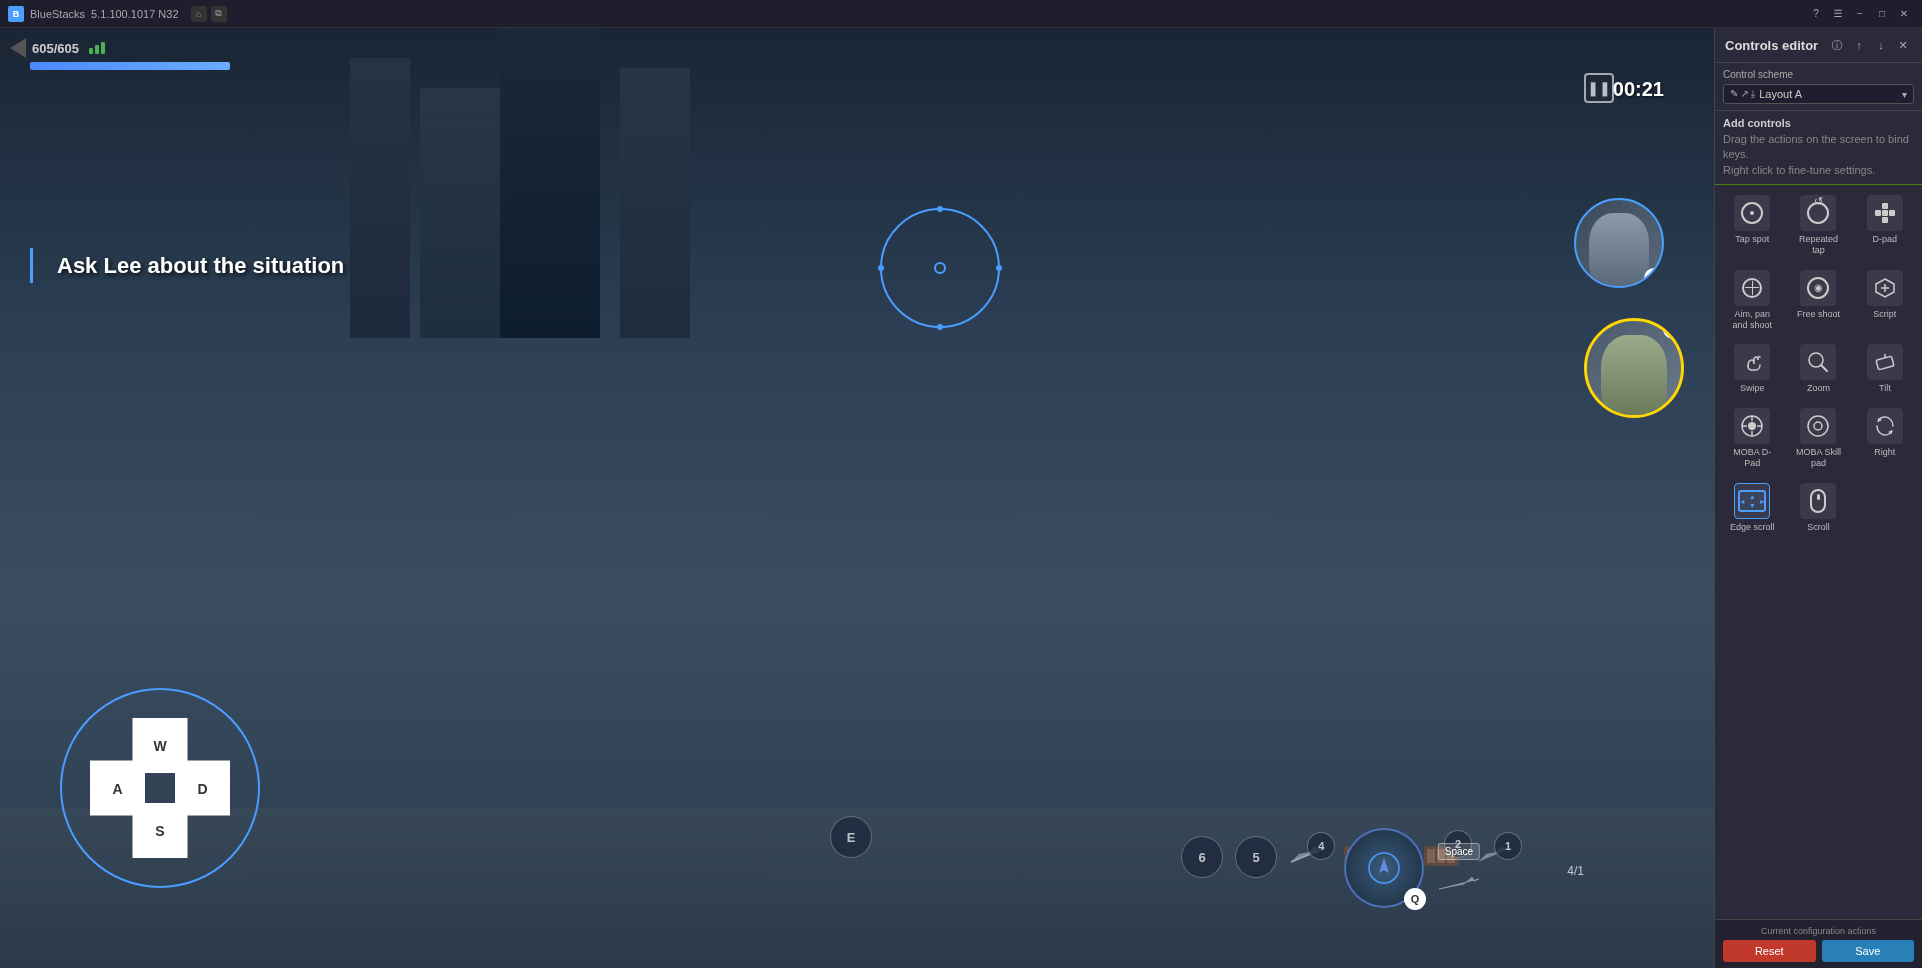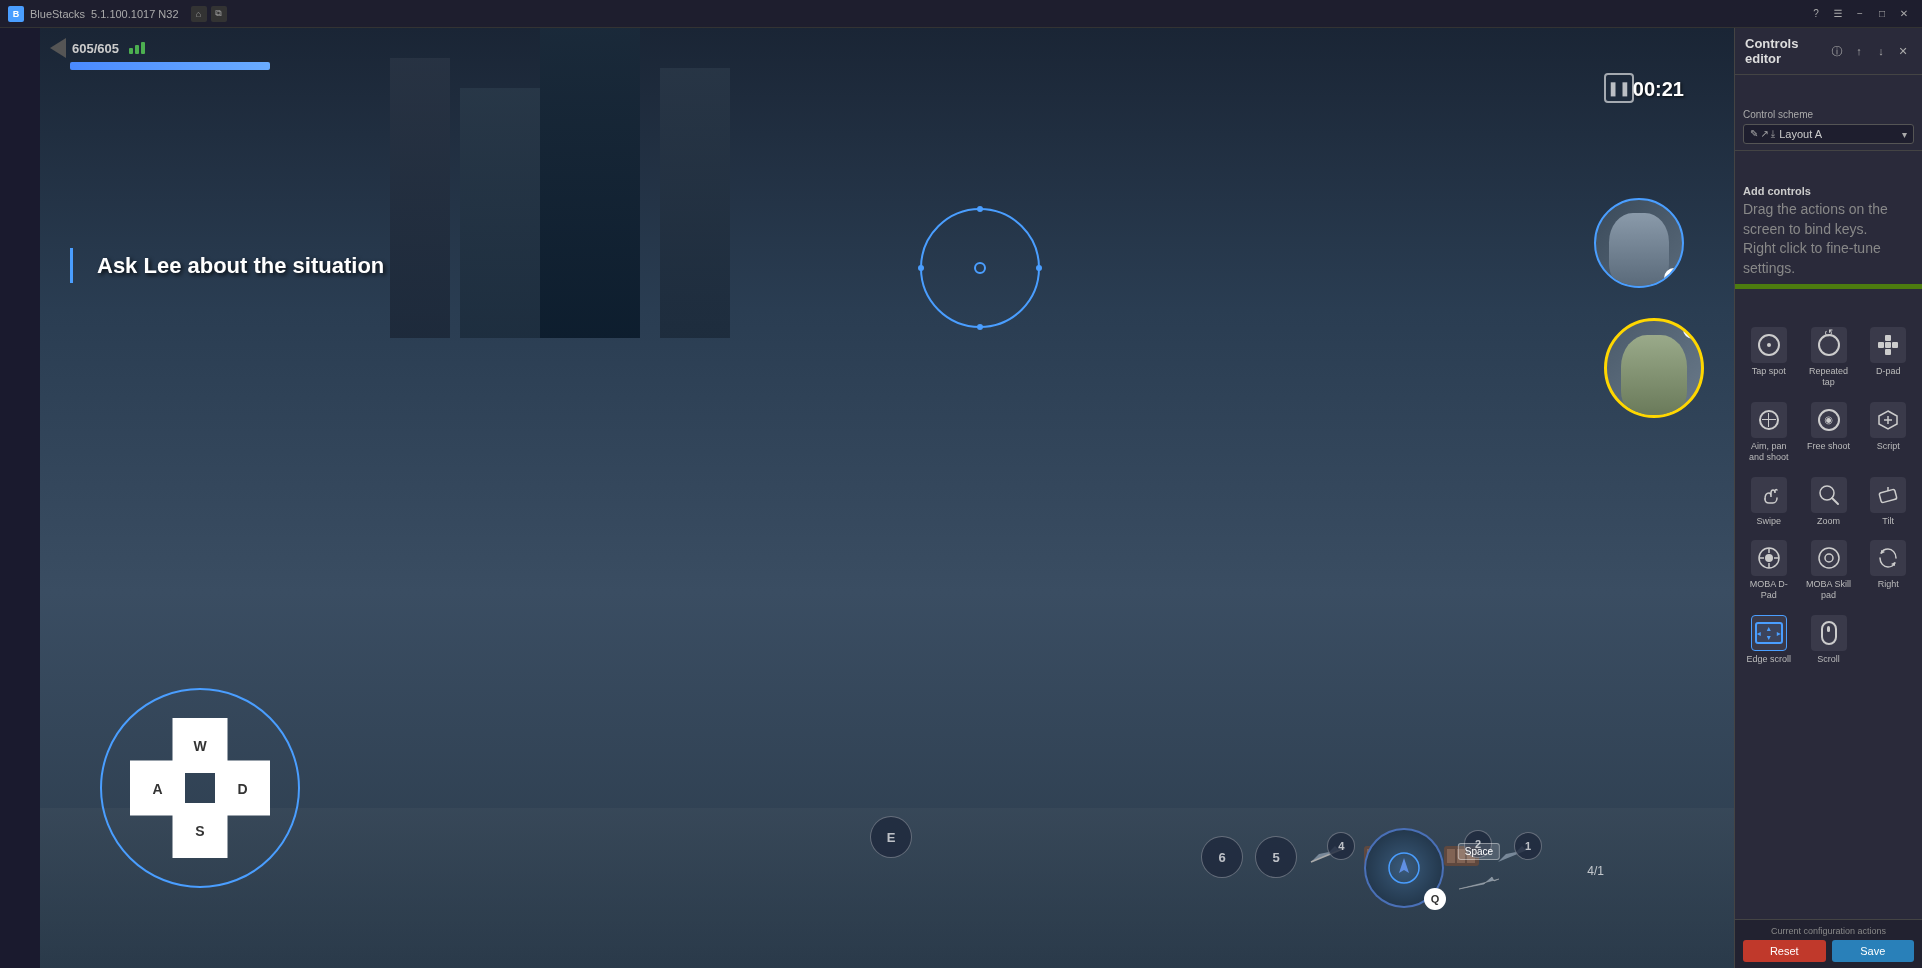--- a/index.html
+++ b/index.html
@@ -71,21 +71,20 @@
       font-size: 10px;
       color: #aaa;
       cursor: pointer;
     }
 
     
     .main-content {
       display: flex;
       flex: 1;
       overflow: hidden;
-      padding-left: 40px;
     }
 
     
     .game-area {
       flex: 1;
       position: relative;
       overflow: hidden;
       background: #2a3a4a;
     }
 
@@ -463,27 +462,26 @@
       bottom: 0;
       left: 0;
       right: 0;
       height: 160px;
       background: linear-gradient(180deg, #3a4a5a 0%, #2a3a4a 100%);
       opacity: 0.7;
     }
 
     
     .controls-panel {
-      width: 188px;
+      width: 208px;
       background: #2a2a3a;
       border-left: 1px solid #444;
       display: flex;
       flex-direction: column;
       flex-shrink: 0;
-      gap: 28px;
     }
 
     .panel-header {
       padding: 8px 10px;
       border-bottom: 1px solid #444;
       display: flex;
       align-items: center;
       justify-content: space-between;
     }
     .panel-title {
@@ -538,31 +536,31 @@
       color: #ccc;
       font-size: 11px;
     }
     .cs-dropdown {
       color: #aaa;
       font-size: 10px;
     }
 
     .add-controls-section {
       padding: 6px 8px;
-      border-bottom: 5px solid #4d7c0f;
+      border-bottom: 1px solid #4d7c0f;
     }
     .add-controls-title {
       color: #ccc;
       font-size: 11px;
       font-weight: 600;
       margin-bottom: 3px;
     }
     .add-controls-desc {
       color: #888;
-      font-size: 14px;
+      font-size: 11px;
       line-height: 1.4;
     }
 
     
     .controls-grid {
       flex: 1;
       overflow-y: auto;
       padding: 6px 4px;
     }
     .controls-grid::-webkit-scrollbar { width: 4px; }

